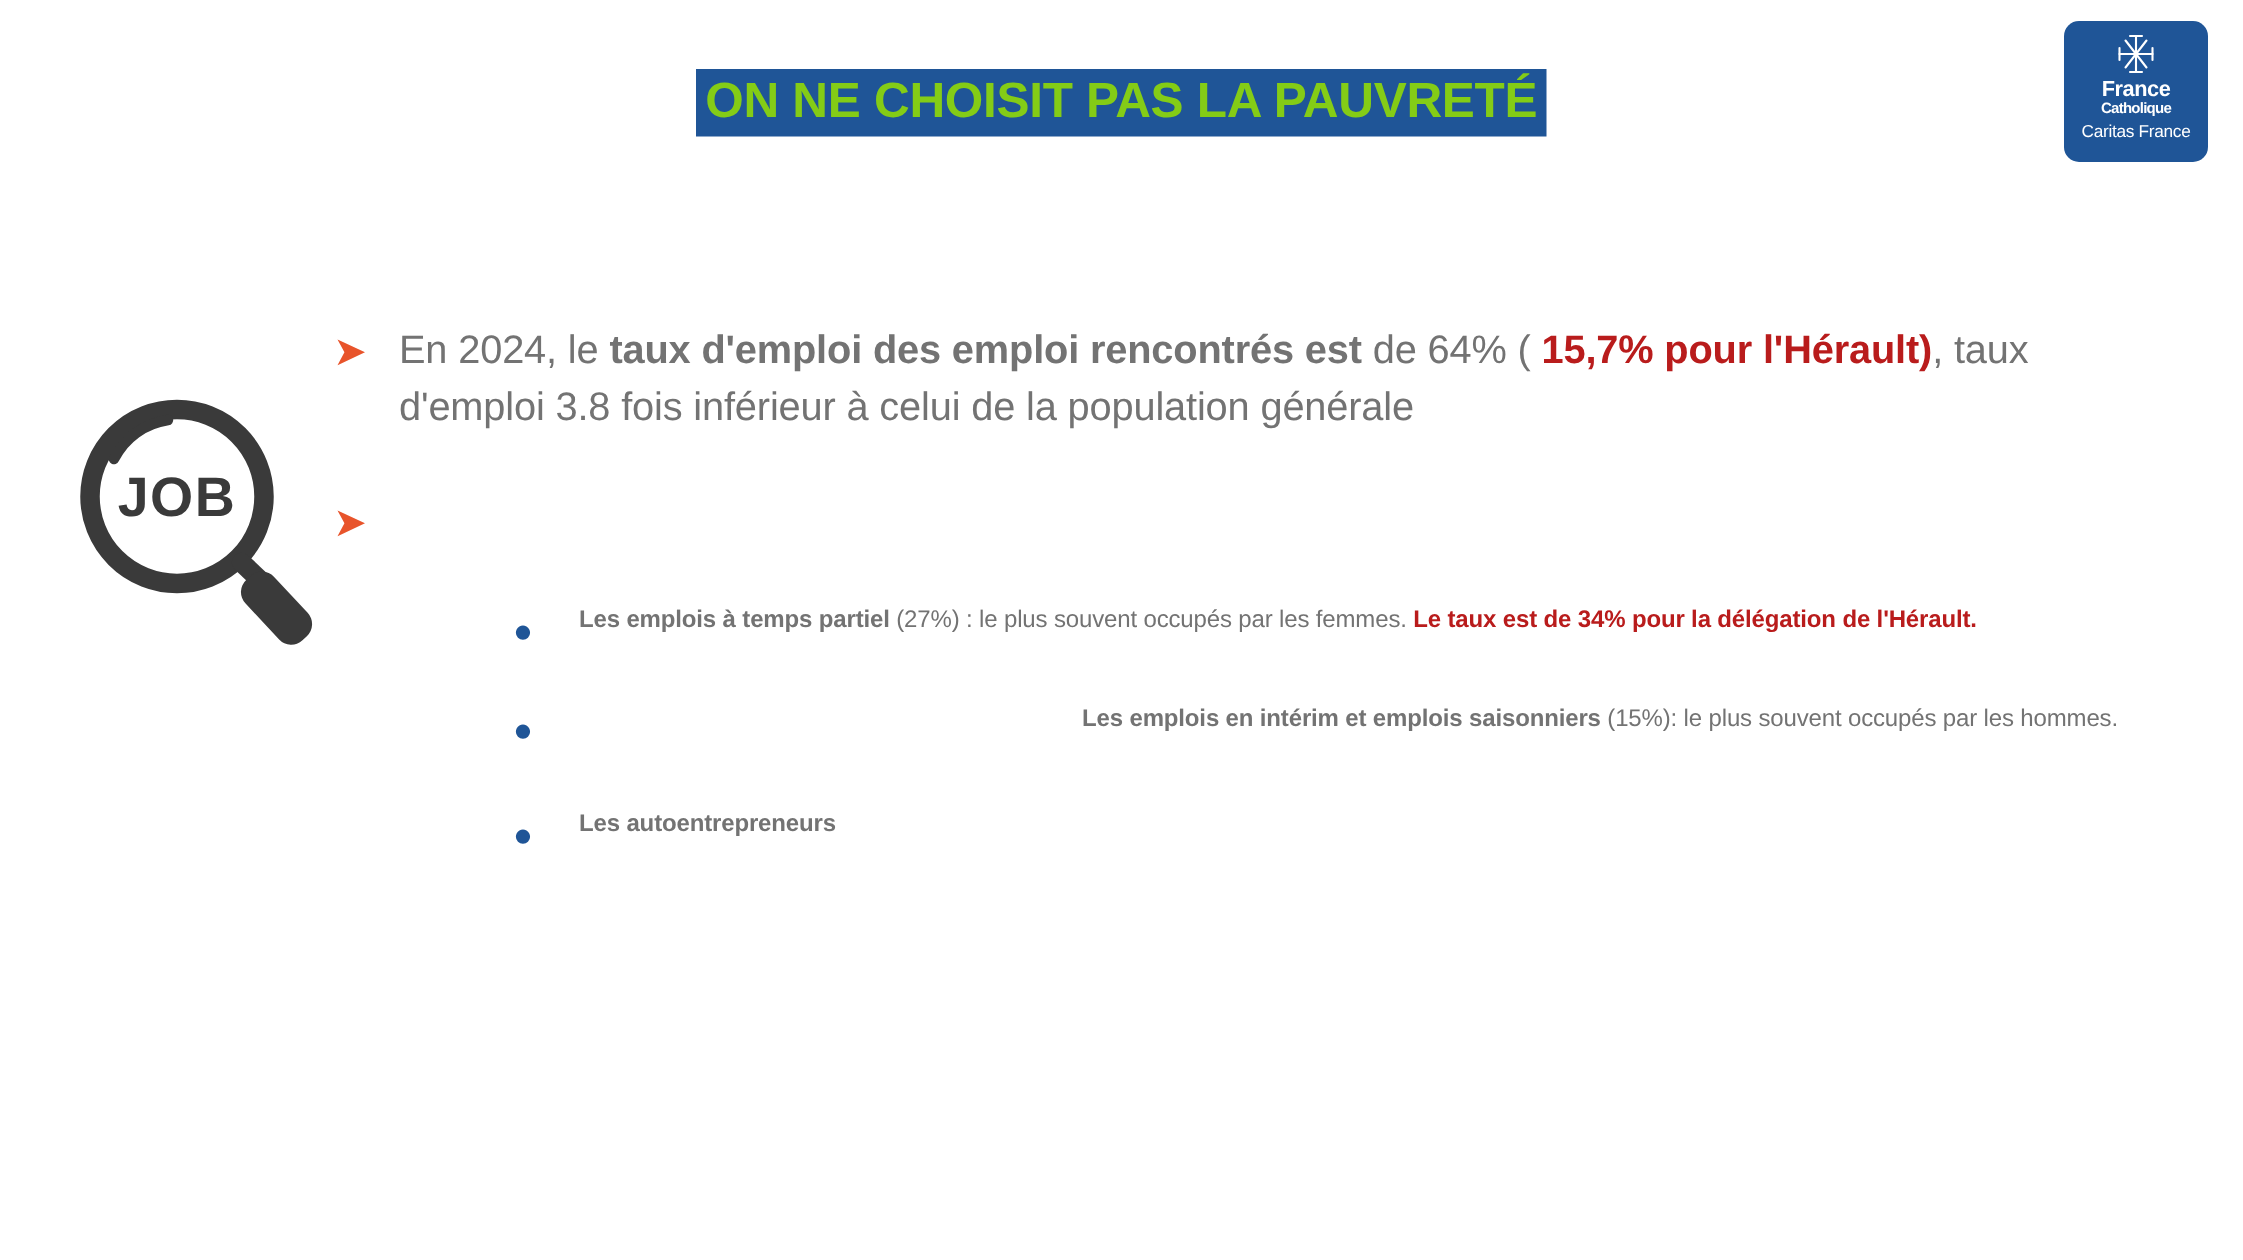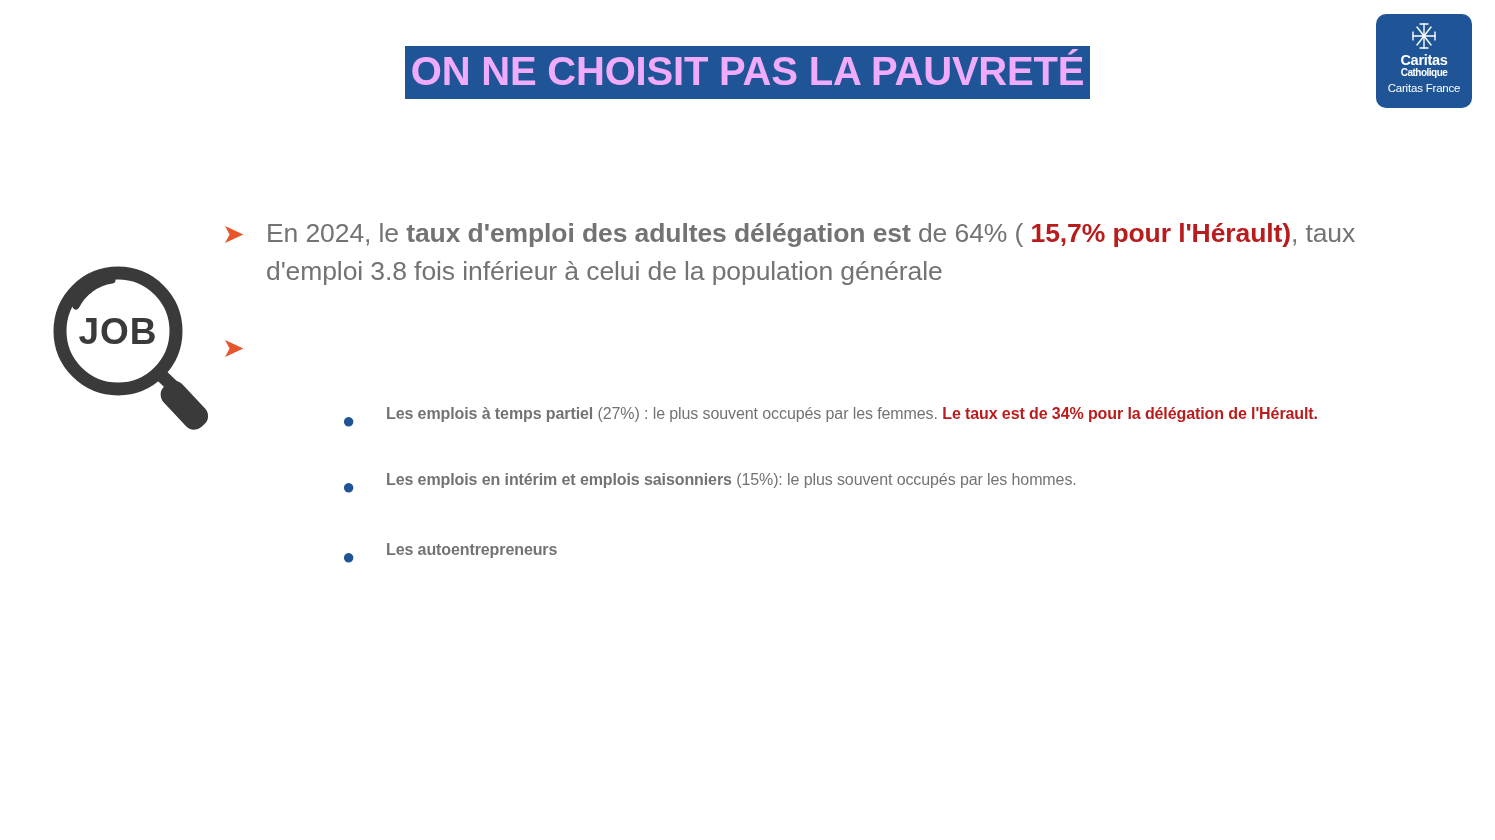--- a/index.html
+++ b/index.html
@@ -27,22 +27,22 @@
     position: absolute;
     top: 46px;
     left: 0;
     width: 1495px;
     text-align: center;
     pointer-events: none;
   }
   .title {
     display: inline-block;
     background: #1F5597;
-    color: #f0abfc;
-    font-size: 40px;
+    color: #84cc16;
+    font-size: 33px;
     font-weight: bold;
     letter-spacing: -0.2px;
     line-height: 1.18;
     padding: 2px 6px 4px 6px;
     white-space: nowrap;
   }
 
   
   .logo {
     position: absolute;
@@ -185,57 +185,57 @@
         <path d="M17 3 L17 27"></path>
         <path d="M6 15 L28 15"></path>
         <path d="M10 6 L24 24"></path>
         <path d="M24 6 L10 24"></path>
         <path d="M13 3 L21 3"></path>
         <path d="M13 27 L21 27"></path>
         <path d="M6 11 L6 19"></path>
         <path d="M28 11 L28 19"></path>
       </g>
     </svg>
-    <span class="logo-l1">Caritas</span>
+    <span class="logo-l1">France</span>
     <span class="logo-l2">Catholique</span>
     <span class="logo-l3">Caritas France</span>
   </div>
 
 
   <svg class="job-icon" viewBox="0 0 190 180">
     <circle cx="78" cy="73" r="58" fill="none" stroke="#3A3A3A" stroke-width="13"></circle>
     <path d="M36 48 A48 48 0 0 1 72 22" fill="none" stroke="#3A3A3A" stroke-width="7" stroke-linecap="round"></path>
     <g stroke="#3A3A3A" stroke-width="13" stroke-linecap="round">
       <line x1="121" y1="117" x2="140" y2="135"></line>
     </g>
     <rect x="131" y="120" width="26" height="55" rx="11" fill="#3A3A3A" transform="rotate(-43 144 147)"></rect>
     <text x="78" y="86" text-anchor="middle" fill="#3A3A3A" font-family="Liberation Sans, sans-serif" font-size="37" font-weight="bold" letter-spacing="1">JOB</text>
   </svg>
 
   <div class="content">
 
     <div class="lvl1">
       <span class="arrow-bullet">➤</span>
-      <div class="lvl1-text tight"><span class="reg blue">En 2024, le </span><span class="b blue">taux d'emploi des adultes délégation est</span><span class="reg blue"> de 64% ( </span><span class="b orange">15,7% pour l'Hérault)</span><span class="reg blue">, taux d'emploi 3.8 fois inférieur à celui de la population générale</span></div>
+      <div class="lvl1-text tight"><span class="reg blue">En 2024, le </span><span class="b blue">taux d'emploi des emploi rencontrés est</span><span class="reg blue"> de 64% ( </span><span class="b orange">15,7% pour l'Hérault)</span><span class="reg blue">, taux d'emploi 3.8 fois inférieur à celui de la population générale</span></div>
     </div>
 
     <div class="lvl1" style="margin-top:38px;">
       <span class="arrow-bullet">➤</span>
     </div>
 
     <div class="sublist">
 
       <div class="lvl2">
         <span class="dot-bullet">●</span>
         <div class="lvl2-text"><span class="b blue">Les emplois à temps partiel</span><span class="reg blue"> (27%) : le plus souvent occupés par les femmes. </span><span class="b orange">Le taux est de 34% pour la délégation de l'Hérault.</span></div>
       </div>
 
       <div class="lvl2" style="margin-bottom:40px;">
         <span class="dot-bullet">●</span>
-        <div class="lvl2-text" style="max-width:1030px;"><span class="b blue">Les emplois en intérim et emplois saisonniers</span><span class="reg blue"> (15%): le plus souvent occupés par les hommes.</span></div>
+        <div class="lvl2-text" style="max-width:1030px;text-align:right;"><span class="b blue">Les emplois en intérim et emplois saisonniers</span><span class="reg blue"> (15%): le plus souvent occupés par les hommes.</span></div>
       </div>
 
       <div class="lvl2">
         <span class="dot-bullet">●</span>
         <div class="lvl2-text"><span class="b blue">Les autoentrepreneurs</span></div>
       </div>
 
     </div>
   </div>
 </div>

